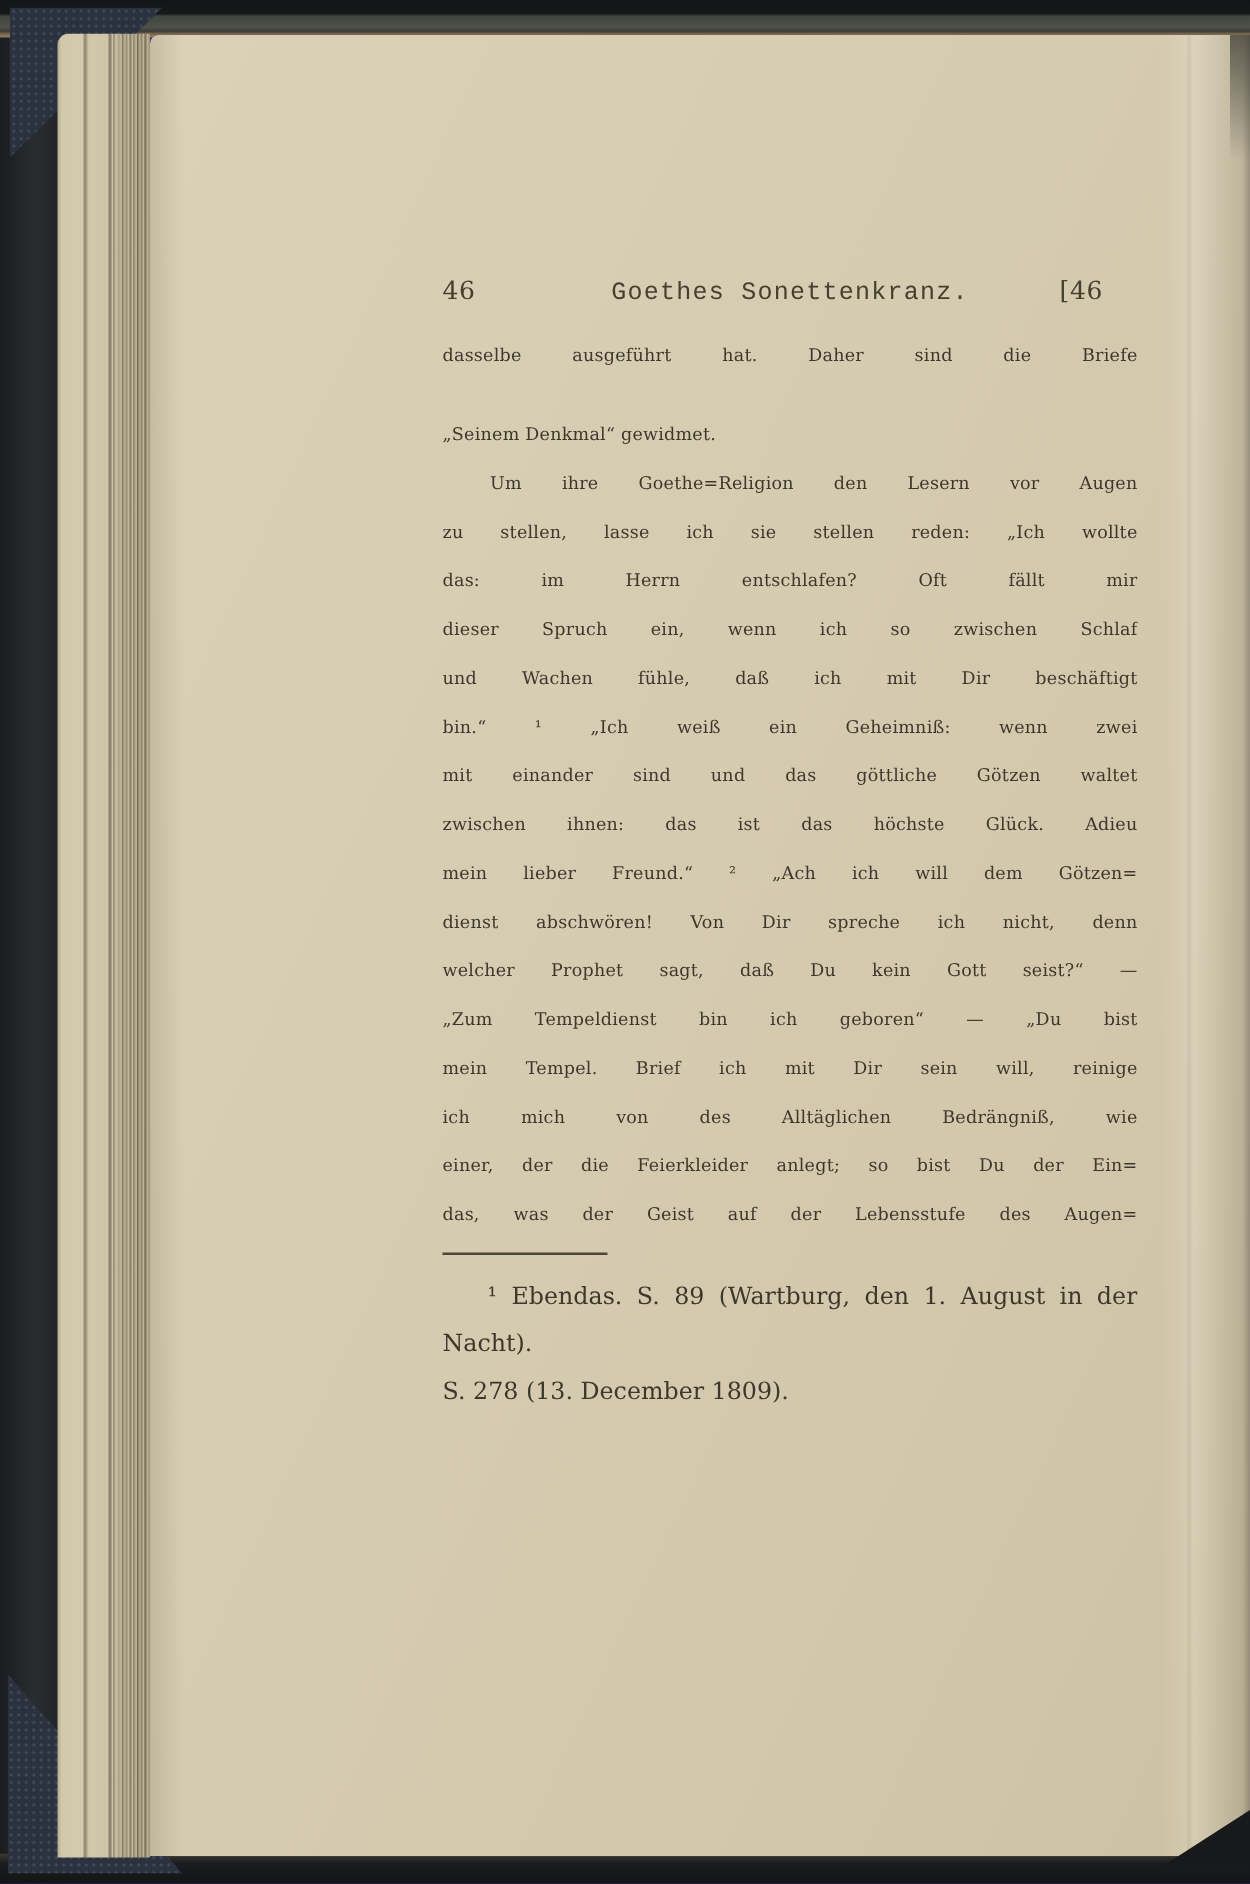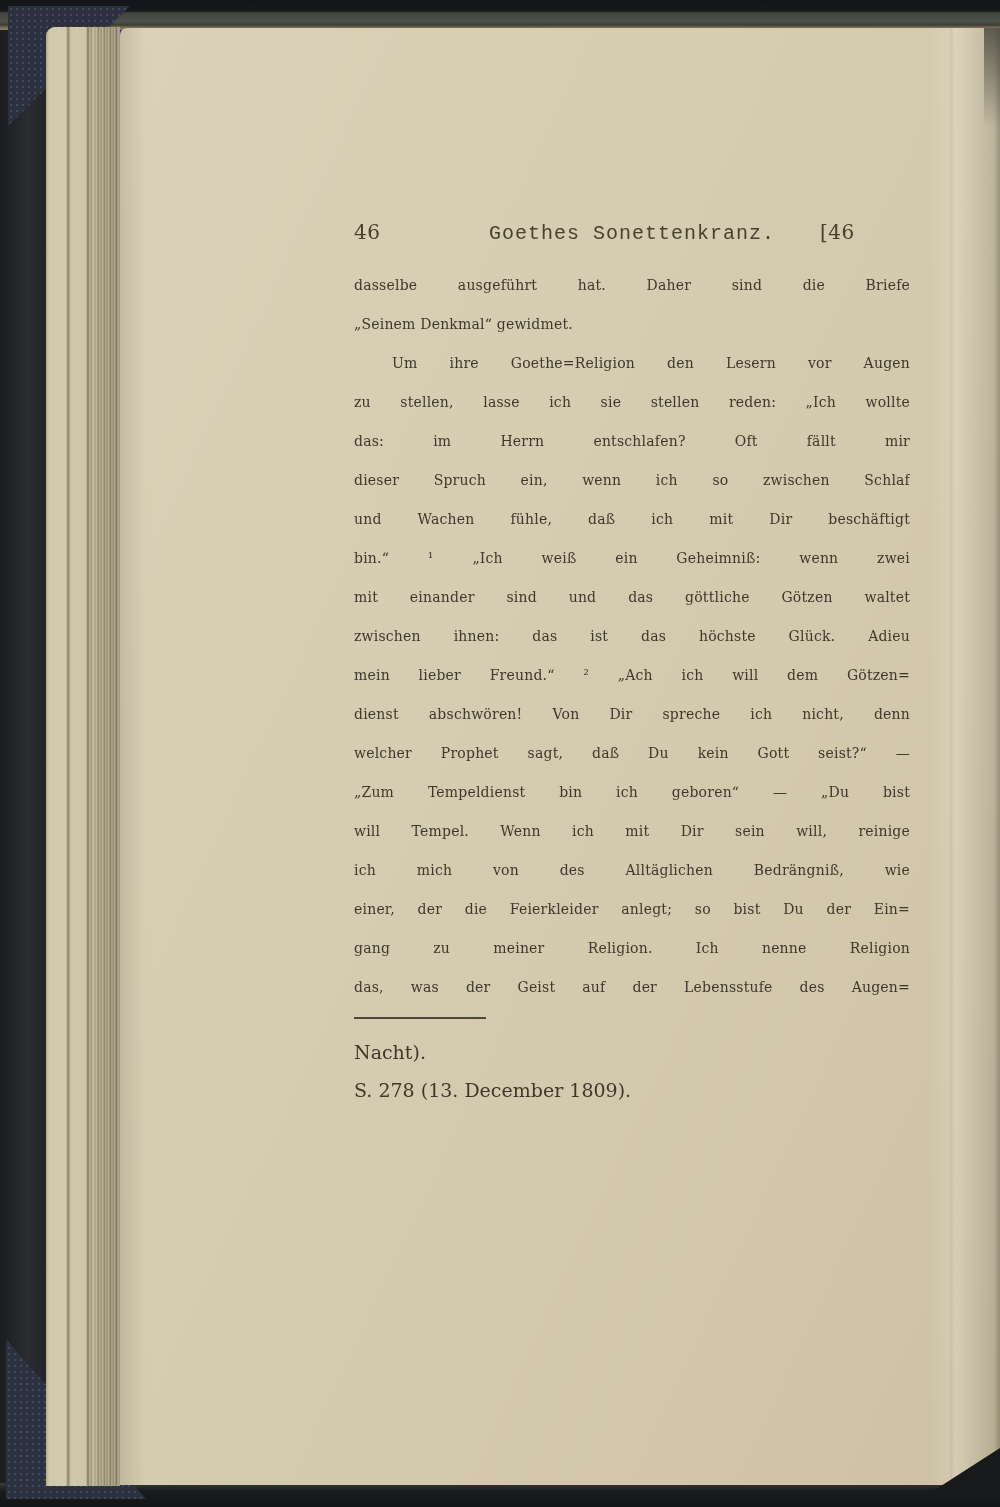--- a/index.html
+++ b/index.html
@@ -66,28 +66,28 @@
       linear-gradient(115deg,#dad1b8 0%,#d6ccb1 40%,#d2c7ab 75%,#ccc1a4 100%);
   }
   
   .content{position:absolute;left:234px;top:192px;width:556px;color:#3e382c;}
   .pghead{
     display:flex;align-items:baseline;height:28px;margin-bottom:18px;
     font-size:20px;letter-spacing:.5px;color:#46402f;
   }
   .pghead .hl{width:90px;text-align:left;}
   .pghead .hc{flex:1;text-align:center;letter-spacing:1px;font-family:Liberation Mono, monospace;}
-  .pghead .hr{width:90px;text-align:left;}
+  .pghead .hr{width:90px;text-align:center;}
   .tline{
     height:39px;line-height:39px;font-size:14px;
     text-align:justify;text-align-last:justify;
     white-space:normal;overflow:hidden;letter-spacing:.2px;
   }
   .tline.indent{padding-left:38px;}
-  .tline.end{text-align-last:left;}
+  .tline.end{text-align-last:left;margin-top:24px;}
   .fnrule{
     width:132px;height:0;border-top:2px solid #4d473b;
     margin:10px 0 14px 0;
   }
   .fnline{
     height:38px;line-height:38px;font-size:19px;
     text-align:justify;text-align-last:justify;overflow:hidden;
   }
   .fnline.indent{padding-left:36px;}
   .fnline.end{text-align-last:left;}
@@ -122,30 +122,30 @@
           <div class="tline">das:  im  Herrn  entschlafen?  Oft  fällt  mir</div>
           <div class="tline">dieser Spruch ein, wenn ich so zwischen Schlaf</div>
           <div class="tline">und Wachen fühle, daß ich mit Dir beschäftigt</div>
           <div class="tline">bin.“ ¹   „Ich weiß ein Geheimniß:  wenn zwei</div>
           <div class="tline">mit einander sind und das göttliche Götzen waltet</div>
           <div class="tline">zwischen ihnen: das ist das höchste Glück.  Adieu</div>
           <div class="tline">mein lieber Freund.“ ²   „Ach ich will dem Götzen=</div>
           <div class="tline">dienst abschwören!  Von Dir spreche ich nicht, denn</div>
           <div class="tline">welcher Prophet sagt, daß Du kein Gott seist?“ —</div>
           <div class="tline">„Zum Tempeldienst bin ich geboren“ — „Du bist</div>
-          <div class="tline">will Tempel.  Wenn ich mit Dir sein will, reinige</div>
+          <div class="tline">mein Tempel.  Brief ich mit Dir sein will, reinige</div>
           <div class="tline">ich mich von des Alltäglichen Bedrängniß, wie</div>
           <div class="tline">einer, der die Feierkleider anlegt; so bist Du der Ein=</div>
-          <div class="tline">gang zu meiner Religion.  Ich nenne Religion</div>
           <div class="tline">das, was der Geist auf der Lebensstufe des Augen=</div>
         </div>
 
       <div class="fnrule"></div>
 
       <div id="footnotes">
+          <div class="fnline indent">¹ Ebendas.  S. 89  (Wartburg,  den 1.  August in der</div>
           <div class="fnline end">Nacht).</div>
           <div class="fnline end">S. 278 (13. December 1809).</div>
         </div>
 
     </div>
   </div>
 
   <div class="edge-tr"></div>
   <div class="corner-br"></div>
 

